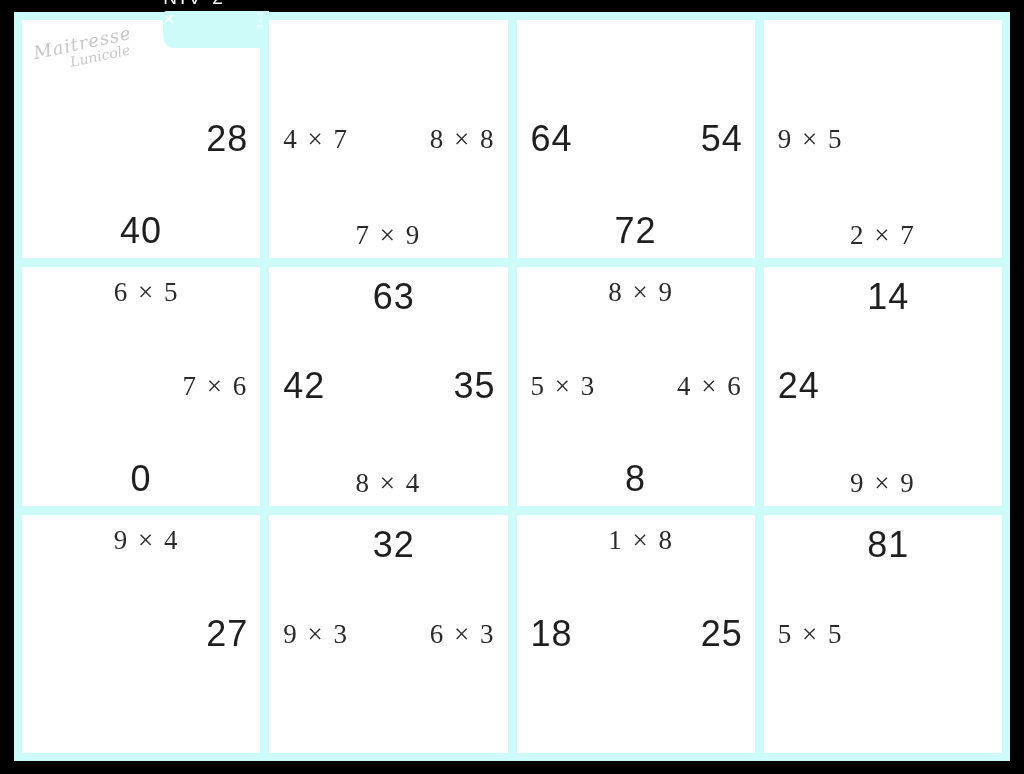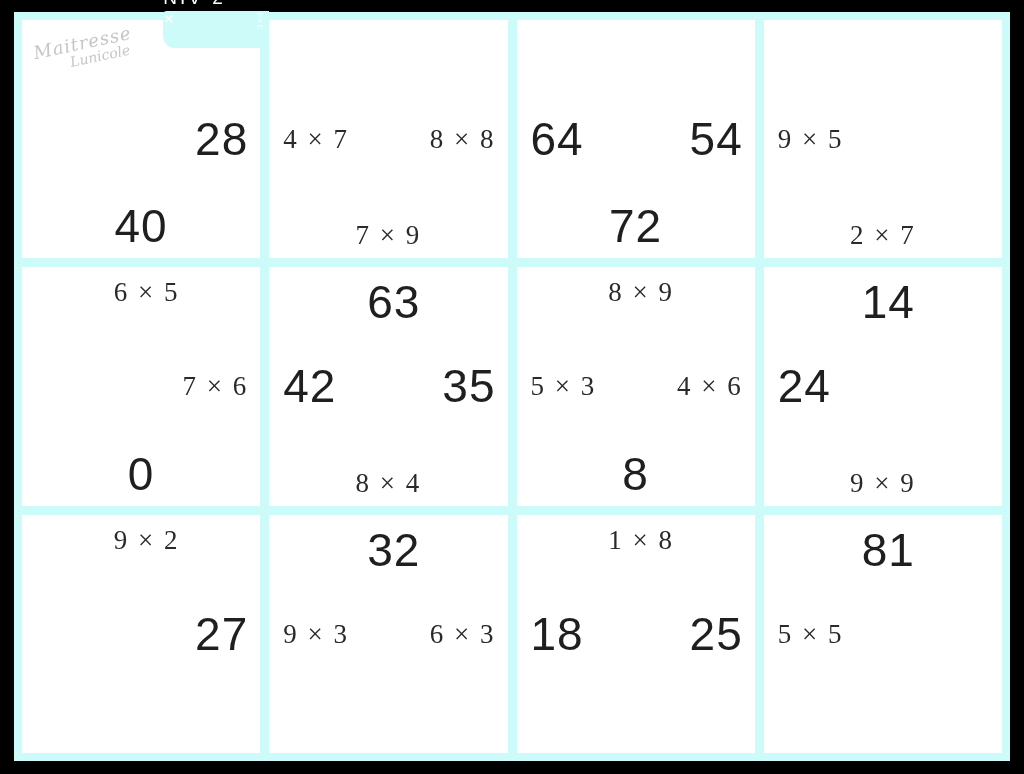--- a/index.html
+++ b/index.html
@@ -22,21 +22,21 @@
   .card {
     background: var(--card-bg, #ffffff);
     position: relative;
   }
   .slot {
     position: absolute;
     color: var(--text, #1f1f1f);
     line-height: 1;
     white-space: nowrap;
   }
-  .slot.num  { font-size: 46px; letter-spacing: 1px; }
+  .slot.num  { font-size: 36px; letter-spacing: 1px; }
   .slot.expr { font-size: 27px; letter-spacing: 2px; color: #2a2a2a; font-family: Liberation Serif, serif; }
   .slot-top    { top: 12px;  left: 11px; right: 0; text-align: center; }
   .slot-bottom { bottom: 9px; left: 0; right: 0; text-align: center; }
   .slot-left   { top: 50%; transform: translateY(-50%); left: 14px; }
   .slot-right  { top: 50%; transform: translateY(-50%); right: 12px; }
 
   
   .logo {
     position: absolute;
     left: 12px; top: 12px;
@@ -140,21 +140,21 @@
   </div>
 
   <div class="card">
     <span class="slot slot-top num">14</span>
     <span class="slot slot-left num">24</span>
 
     <span class="slot slot-bottom expr">9 × 9</span>
   </div>
 
   <div class="card">
-    <span class="slot slot-top expr">9 × 2</span>
+    <span class="slot slot-top expr">9 × 4</span>
 
     <span class="slot slot-right num">27</span>
 
   </div>
 
   <div class="card">
     <span class="slot slot-top num">32</span>
     <span class="slot slot-left expr">9 × 3</span>
     <span class="slot slot-right expr">6 × 3</span>
 

